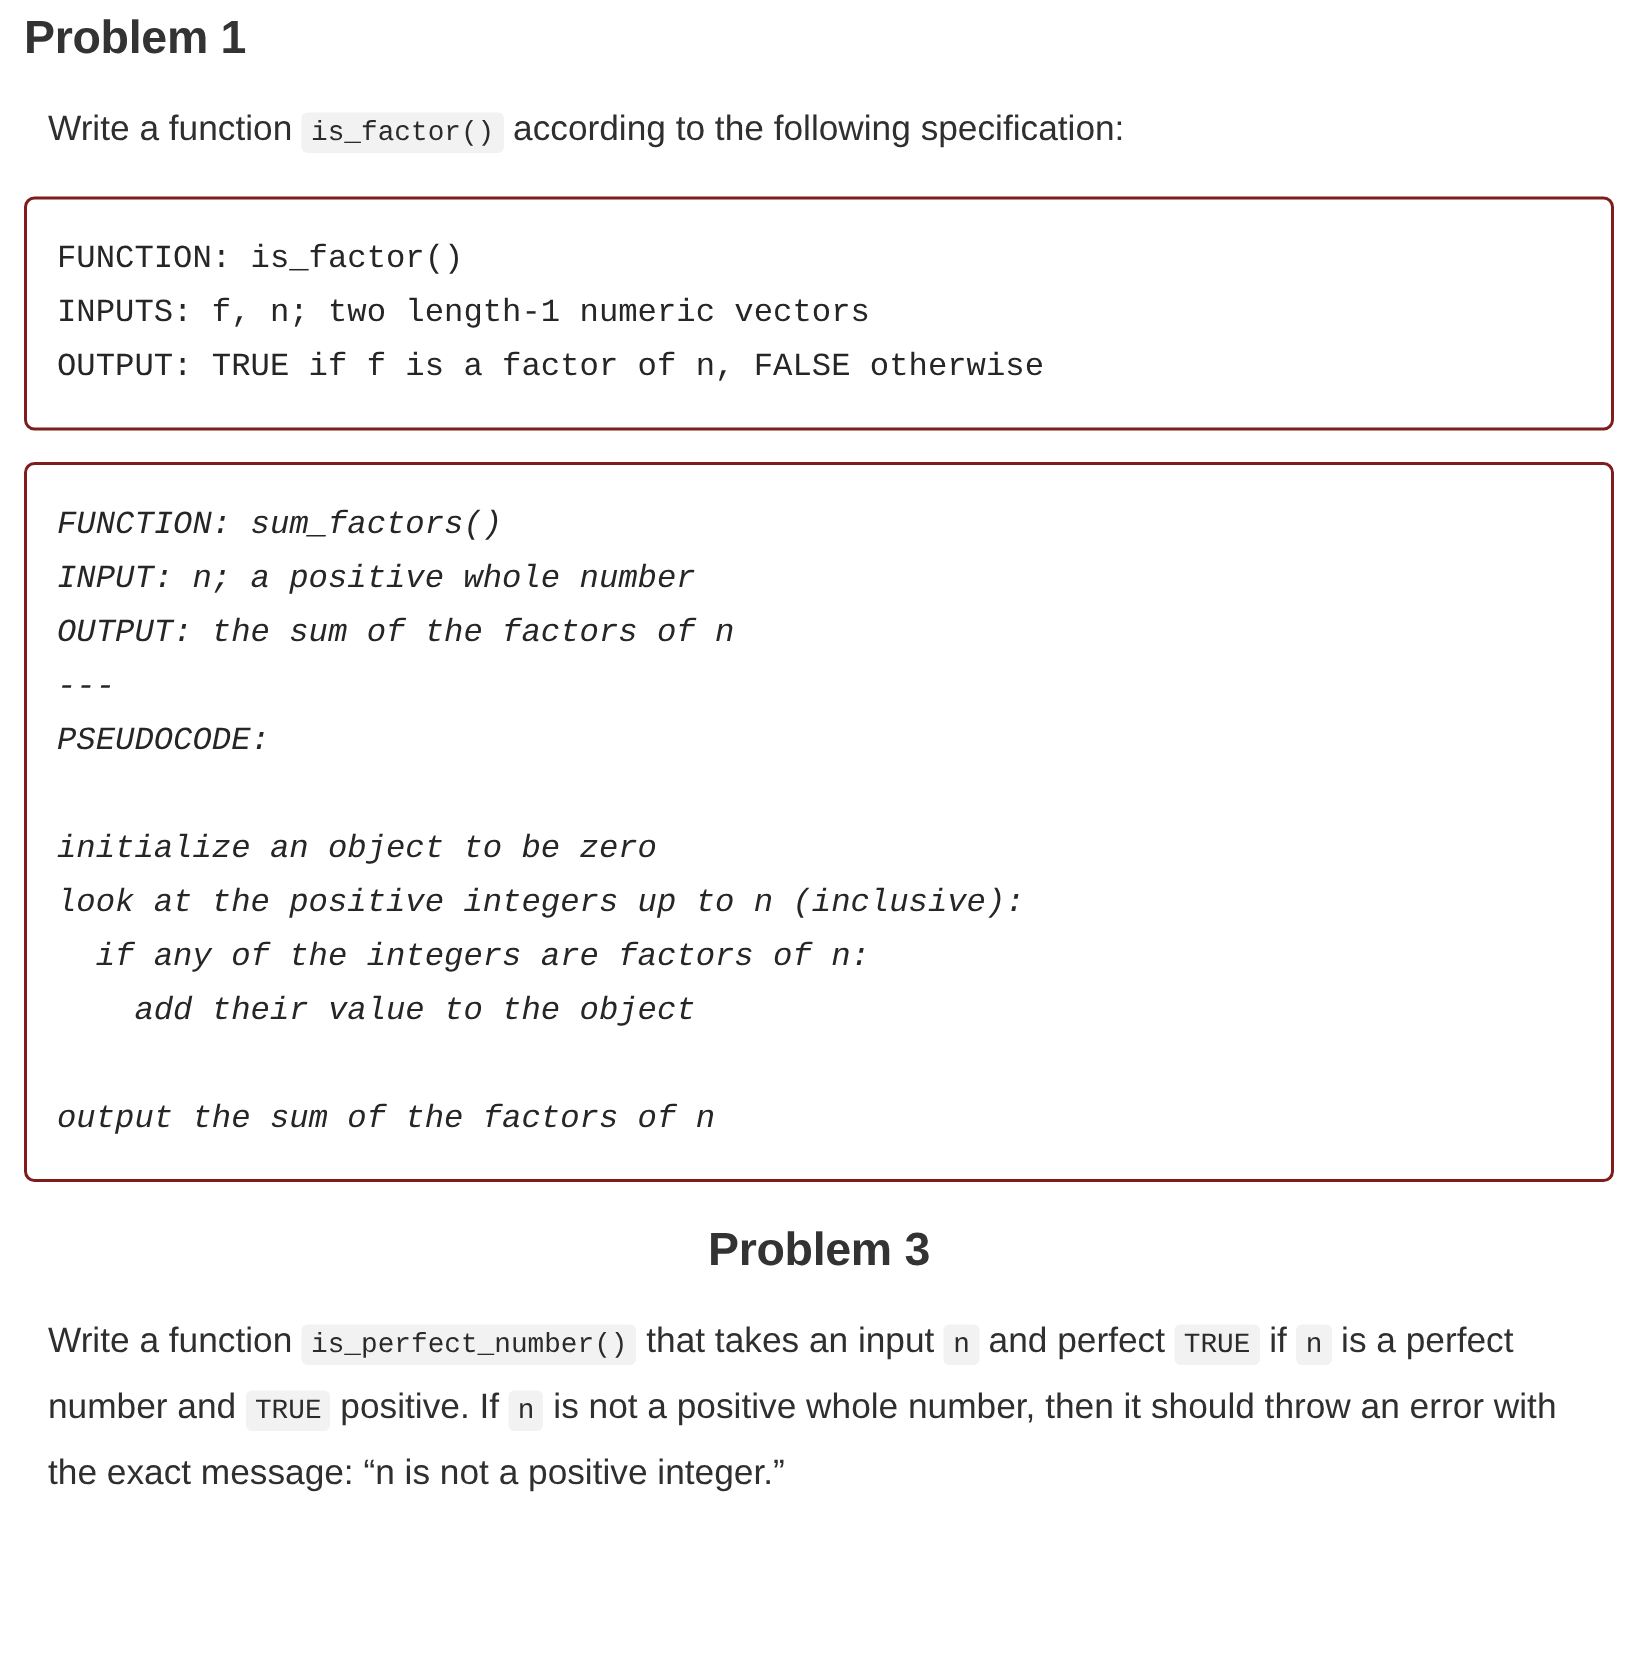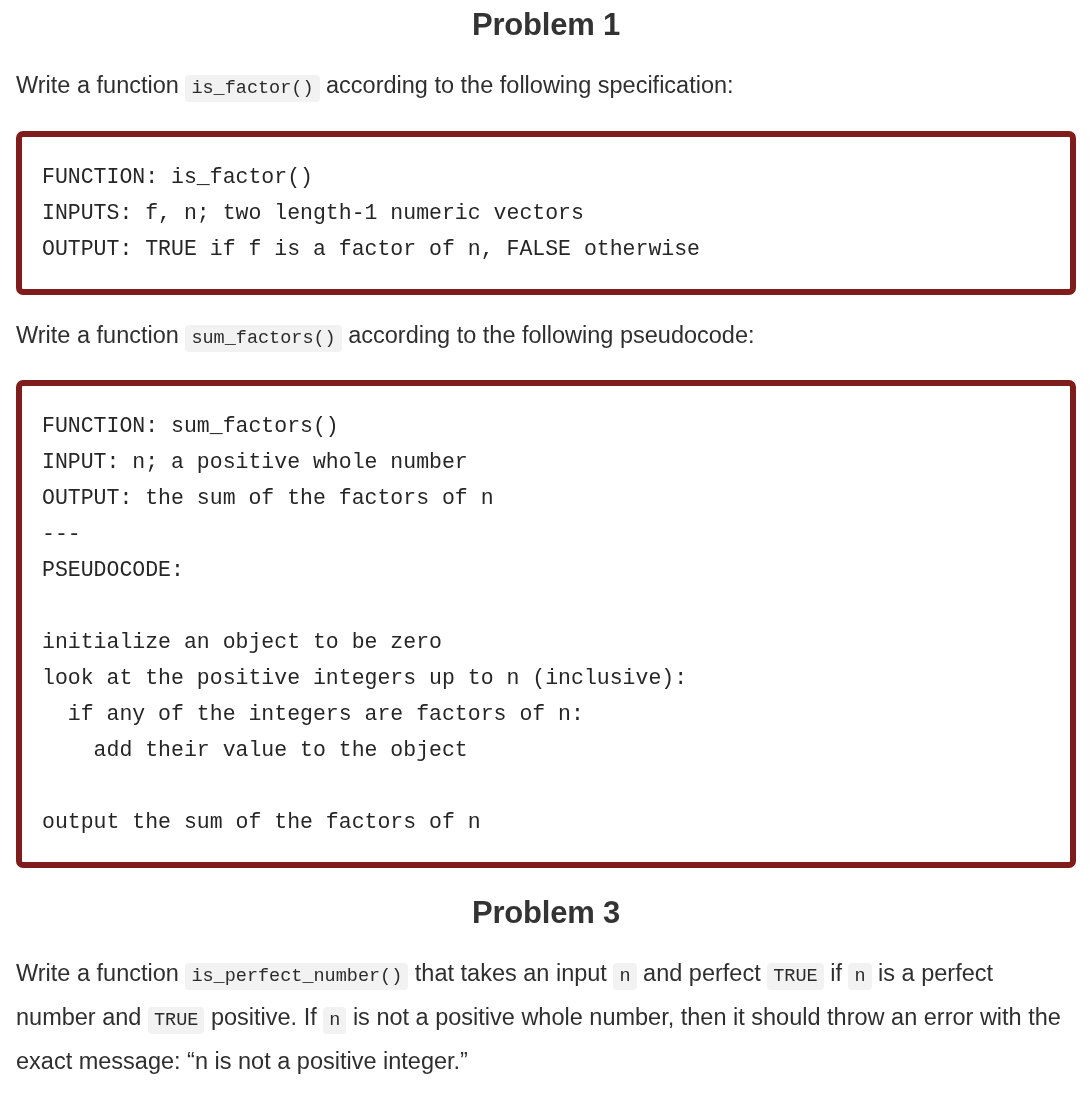--- a/index.html
+++ b/index.html
@@ -29,56 +29,56 @@
     margin: 0;
     padding: 0;
     line-height: 1.25;
   }
   .para {
     font-family: "Liberation Sans", sans-serif;
     font-size: 23.5px;
     font-weight: normal;
     color: #2f2f2f;
     line-height: 40px;
-    margin: 0;
+    margin: 16px;
     padding: 0;
   }
   code.inline {
     font-family: "Liberation Mono", "DejaVu Sans Mono", monospace;
     font-size: 18.5px;
     background: #f2f2f2;
     border-radius: 4px;
     padding: 3px 6px;
     color: #2b2b2b;
     white-space: pre;
   }
   .codebox {
-    border: 6px solid #7f1d1d;
+    border: 2px solid #7f1d1d;
     border-radius: 7px;
     background: #ffffff;
     box-sizing: border-box;
     padding: 22px 20px 22px 20px;
   }
   pre.codeblock {
     margin: 0;
     font-family: "Liberation Mono", "DejaVu Sans Mono", monospace;
     font-size: 21.5px;
     line-height: 36px;
     color: #262626;
     white-space: pre;
     letter-spacing: 0;
   }
 
   
-  #heading-1 { margin-top: 6px; text-align: center; }
+  #heading-1 { margin-top: 6px; }
   #para-1    { margin-top: 20px; }
   #codebox-1 { margin-top: 22px; }
   #heading-2 { margin-top: 24px; }
   #para-2    { margin-top: 20px; }
-  #codebox-2 { margin-top: 21px; }
+  #codebox-2 { margin-top: 21px; font-style: italic; }
   #heading-3 { margin-top: 26px; text-align: center; }
   #para-3    { margin-top: 20px; }
 </style>
 </head>
 <body>
 
 <div class="page">
 
   <h2 class="problem-heading" id="heading-1">Problem 1</h2>
 
@@ -88,25 +88,20 @@
     <span>according to the following specification:</span>
   </p>
 
   <div class="codebox" id="codebox-1">
     <pre class="codeblock">FUNCTION: is_factor()
 INPUTS: f, n; two length-1 numeric vectors
 OUTPUT: TRUE if f is a factor of n, FALSE otherwise</pre>
   </div>
 
 
-  <p class="para" id="para-2">
-    <span>Write a function</span>
-    <code class="inline">sum_factors()</code>
-    <span>according to the following pseudocode:</span>
-  </p>
 
   <div class="codebox" id="codebox-2">
     <pre class="codeblock">FUNCTION: sum_factors()
 INPUT: n; a positive whole number
 OUTPUT: the sum of the factors of n
 ---
 PSEUDOCODE:
 
 initialize an object to be zero
 look at the positive integers up to n (inclusive):

